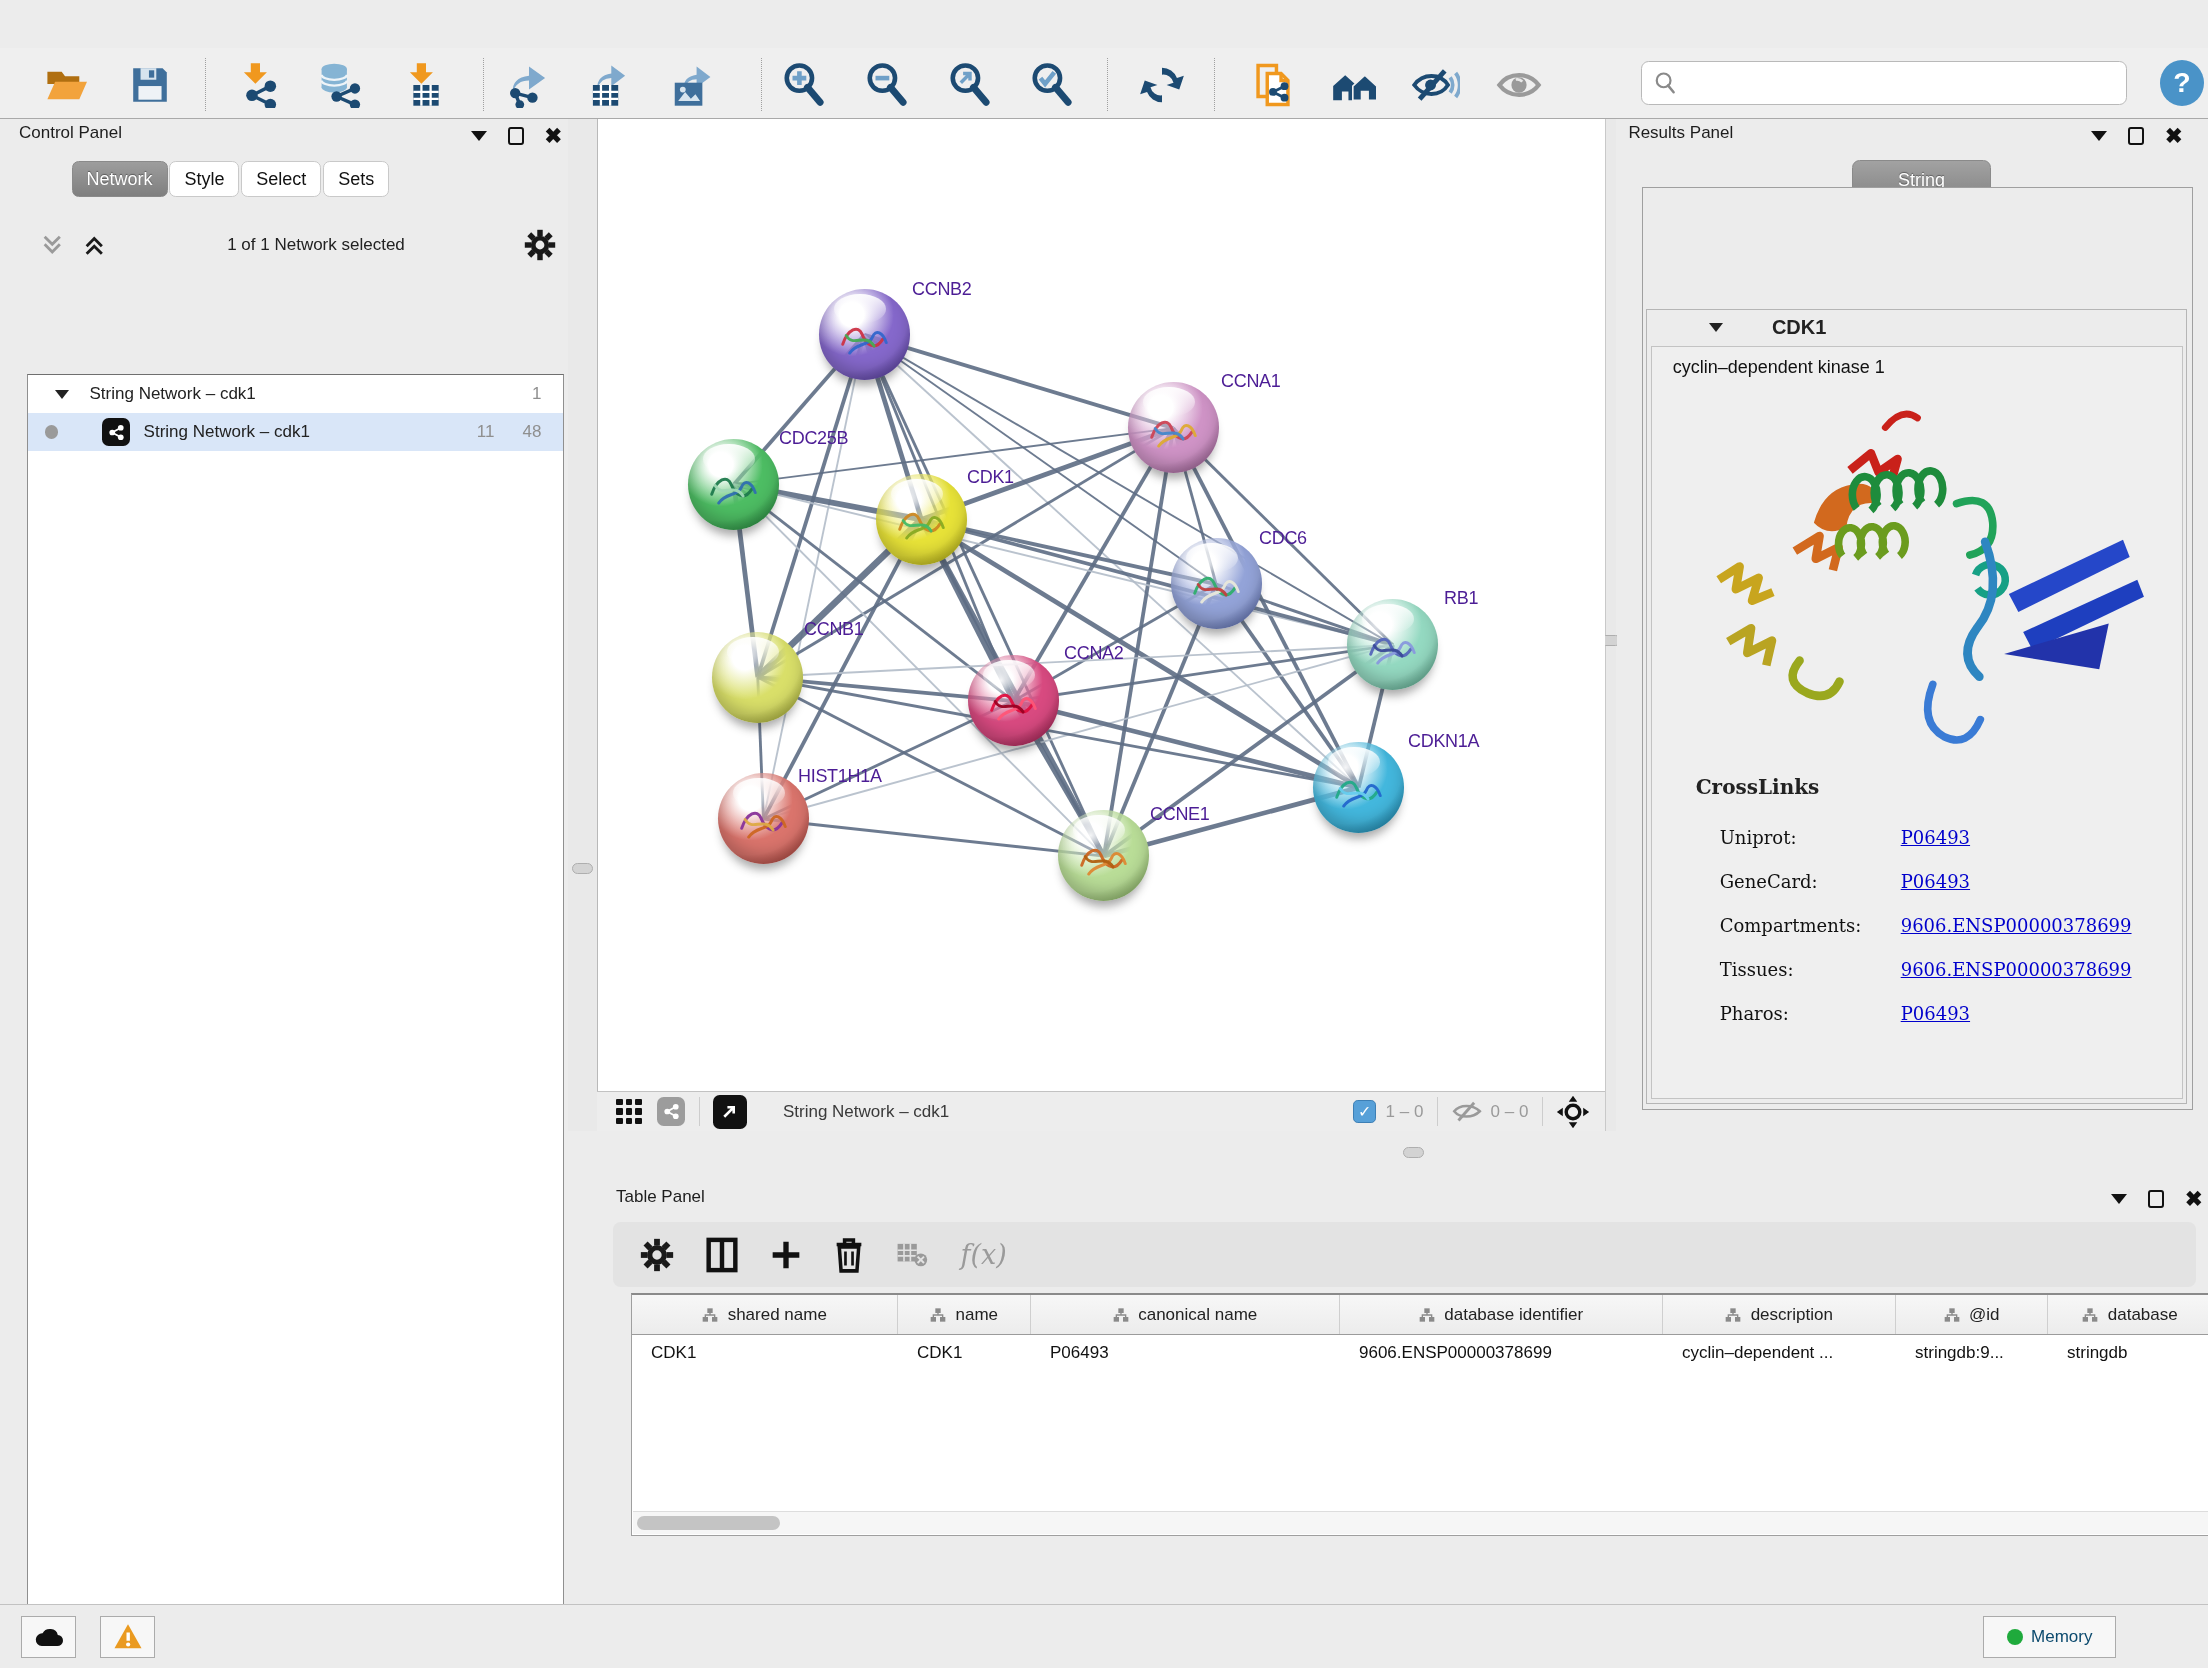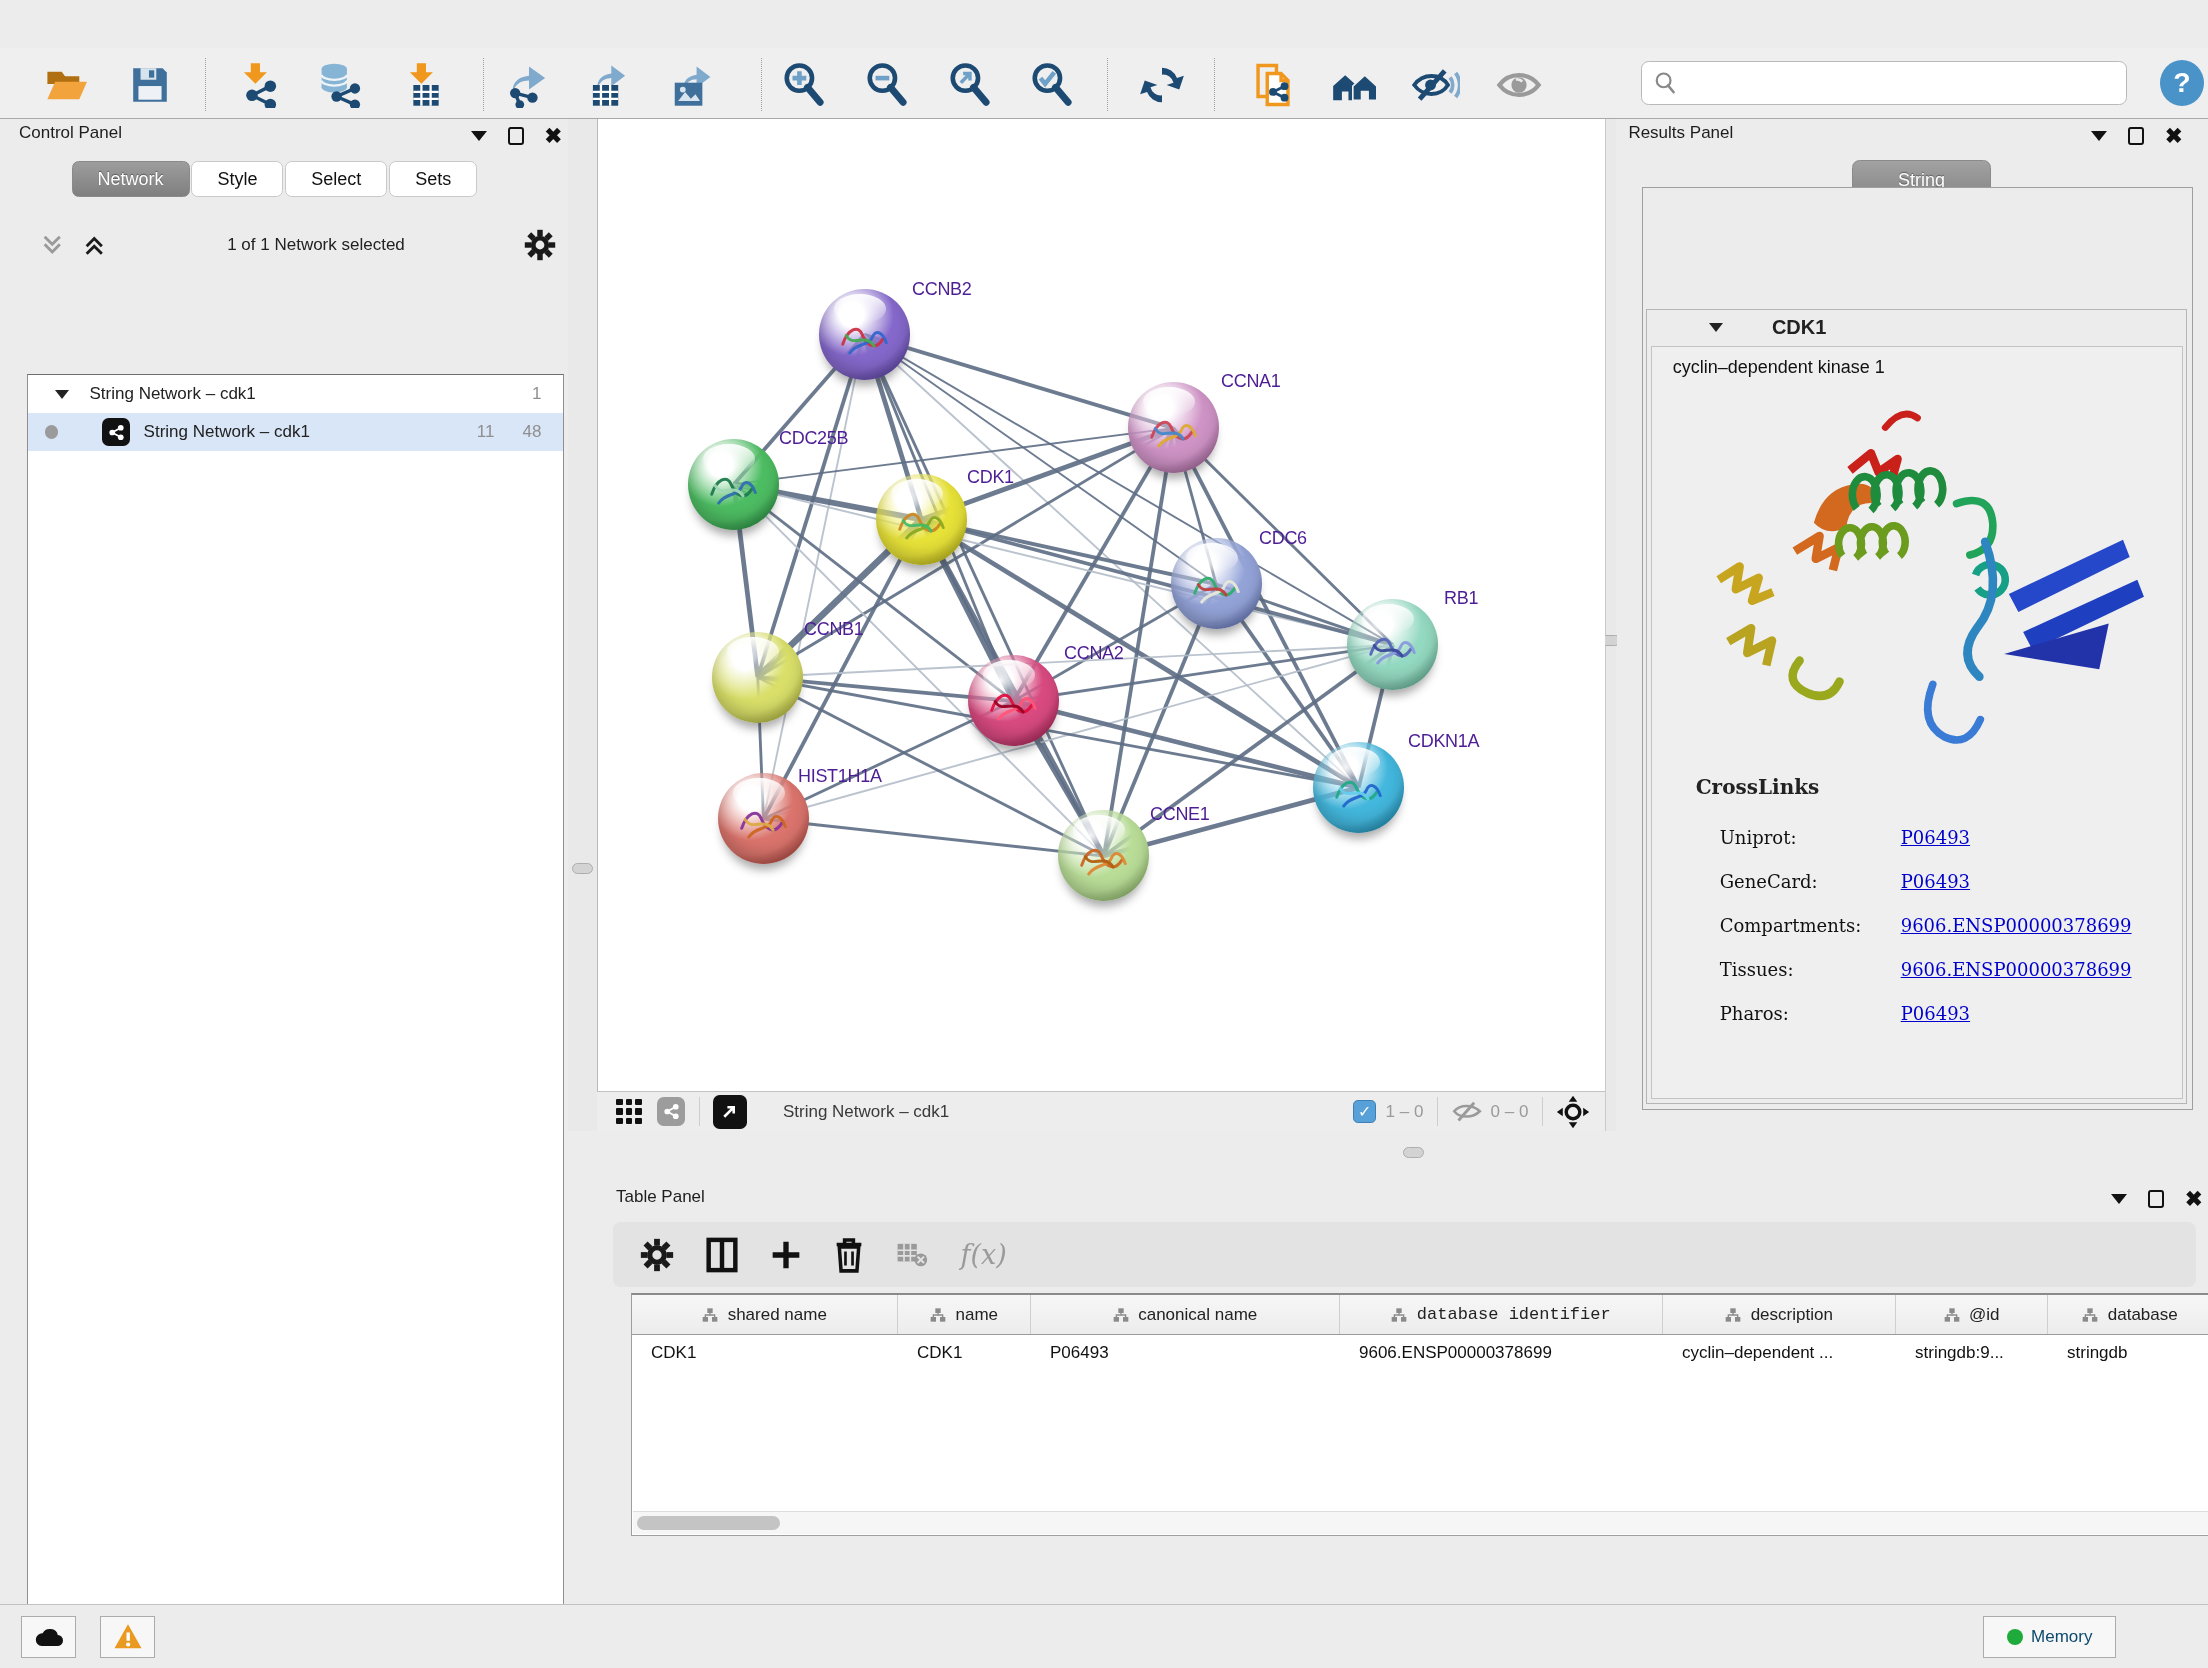--- a/index.html
+++ b/index.html
@@ -26,21 +26,21 @@
               color:#fff; font-size:28.5px; font-weight:bold; text-align:center; line-height:44px; }
 
   
   .cp { left:9.5px; top:119px; width:558px; height:1485px; background:#ececec; }
   .panel-title { font-size:17px; color:#1d1d1d; }
   .panel-ctl { display:flex; gap:21px; align-items:center; }
   .tri-down { width:0; height:0; border-left:8.6px solid transparent; border-right:8.6px solid transparent; border-top:10.5px solid #111; }
   .float-box { width:16px; height:18px; border:2.4px solid #111; border-radius:2.9px; }
   .x-glyph { font-size:21px; font-weight:bold; color:#111; line-height:18px; }
   .tabs-row { display:flex; }
-  .tab { height:36px; padding:0 25px; background:#fff; border:1px solid #c9c9c9; border-radius:6.7px;
+  .tab { height:36px; padding:0 14px; background:#fff; border:1px solid #c9c9c9; border-radius:6.7px;
          font-size:18px; display:flex; align-items:center; margin-right:1.9px; color:#111; }
   .tab.active { background:linear-gradient(#9d9d9d,#7f7f7f); color:#fff; border-color:#8a8a8a;
                 text-shadow:0 -1px 1px rgba(0,0,0,.4); }
   .cp-subhead { left:17px; top:226px; width:533px; height:38px; display:flex; align-items:center; font-size:17px; }
   .tree-box { left:17px; top:255px; width:537px; height:1343px; background:#fff; border:1.9px solid #8f8f8f; border-top-color:#6f6f6f; }
   .tree-row { position:relative; height:38px; display:flex; align-items:center; font-size:17px; }
   .tree-row.selected { background:#d9e6f8; }
   .tree-count { position:absolute; color:#8f8f8f; font-size:17px; }
   .tri-small { width:0; height:0; border-left:7.6px solid transparent; border-right:7.6px solid transparent; border-top:9.5px solid #222; }
   .dot-gray { width:13.3px; height:13.3px; border-radius:50%; background:#9a9a9a; }
@@ -661,21 +661,21 @@
             <svg width="16" height="16" viewBox="0 0 24 24">
               <g fill="#8a8a8a">
                 <rect x="8" y="2" width="8" height="7"></rect>
                 <rect x="1" y="15" width="8" height="7"></rect>
                 <rect x="15" y="15" width="8" height="7"></rect>
                 <path d="M12 9 v3 M5 15 v-3 h14 v3" stroke="#8a8a8a" stroke-width="2" fill="none"></path>
               </g>
             </svg>
             <span>canonical name</span>
           </div>
-          <div class="tbl-hcell" style="width: 323px; font-family: Liberation Mono, monospace;">
+          <div class="tbl-hcell" style="width: 323px;">
             <svg width="16" height="16" viewBox="0 0 24 24">
               <g fill="#8a8a8a">
                 <rect x="8" y="2" width="8" height="7"></rect>
                 <rect x="1" y="15" width="8" height="7"></rect>
                 <rect x="15" y="15" width="8" height="7"></rect>
                 <path d="M12 9 v3 M5 15 v-3 h14 v3" stroke="#8a8a8a" stroke-width="2" fill="none"></path>
               </g>
             </svg>
             <span>database identifier</span>
           </div>

